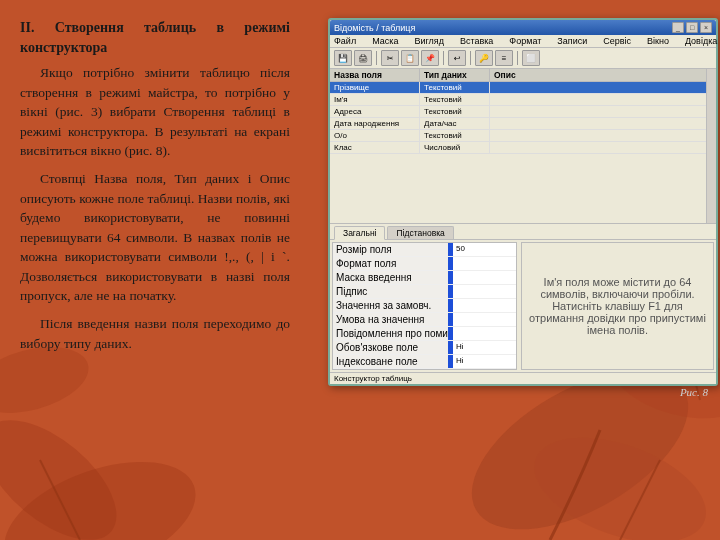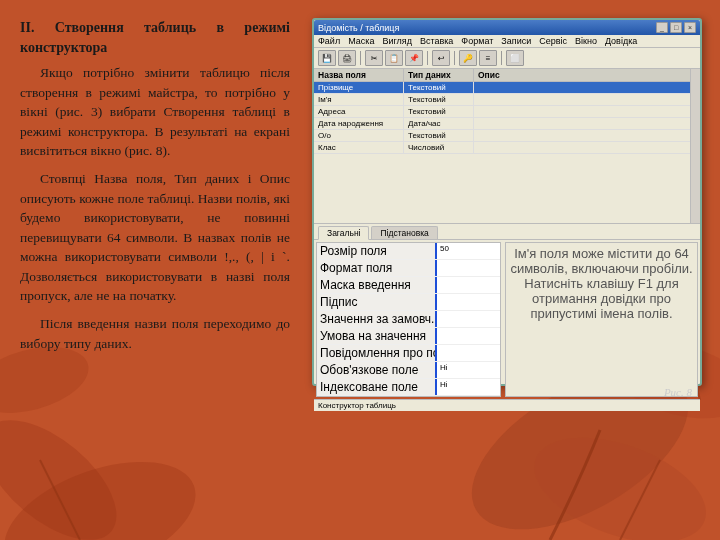--- a/index.html
+++ b/index.html
@@ -63,21 +63,21 @@
       text-align: justify;
       margin-bottom: 8px;
       text-indent: 20px;
     }
 
     
     .right-panel {
       flex: 1;
       position: relative;
       z-index: 2;
-      padding: 10px 18px 10px 5px;
+      padding: 10px 2px 10px 5px;
       display: flex;
       flex-direction: column;
       align-items: flex-end;
     }
 
     
     .access-window {
       width: 390px;
       background: #ece9d8;
       border: 2px solid #7a9;
@@ -116,21 +116,21 @@
       justify-content: center;
       cursor: pointer;
       color: #333;
     }
 
     .window-menu {
       background: #ece9d8;
       border-bottom: 1px solid #bbb;
       padding: 1px 4px;
       display: flex;
-      gap: 8px;
+      gap: 16px;
       font-size: 9px;
       color: #000;
     }
 
     .window-menu span { cursor: pointer; }
 
     .window-toolbar {
       background: #ece9d8;
       border-bottom: 1px solid #bbb;
       padding: 2px 4px;
@@ -268,43 +268,43 @@
 
     .prop-row {
       display: flex;
       border-bottom: 1px solid #eee;
     }
 
     .prop-label {
       width: 120px;
       padding: 1px 3px;
       background: #f0eeea;
-      border-right: 2px solid #1d4ed8;
-      font-size: 12px;
+      border-right: 5px solid #1d4ed8;
+      font-size: 10px;
       color: #000;
       white-space: nowrap;
       overflow: hidden;
     }
 
     .prop-value {
       flex: 1;
       padding: 1px 3px;
       font-size: 8px;
       color: #000;
     }
 
     .props-right {
       flex: 1;
       border: 1px solid #bbb;
       background: #ece9d8;
       padding: 3px;
-      font-size: 13px;
+      font-size: 11px;
       color: #555;
       display: flex;
-      align-items: flex-start;
+      align-items: center;
       justify-content: center;
       text-align: center;
     }
 
     .status-bar {
       background: #ece9d8;
       border-top: 1px solid #bbb;
       padding: 1px 4px;
       font-size: 8px;
       display: flex;

